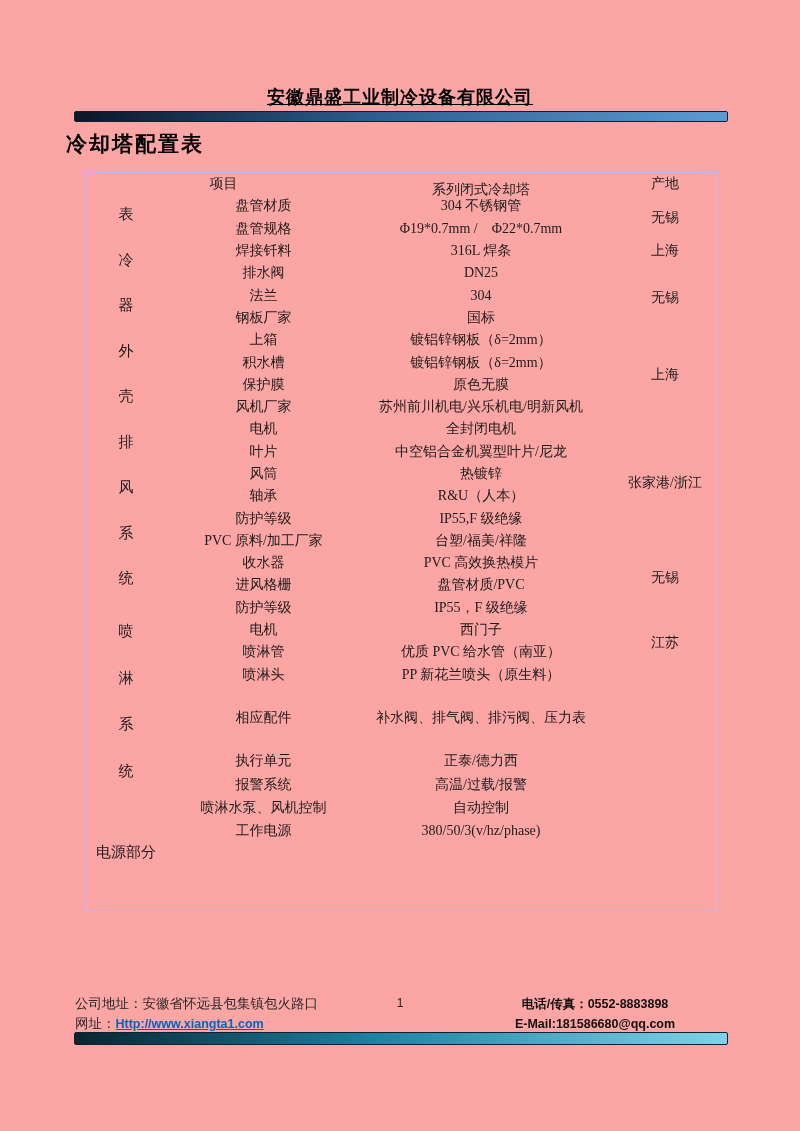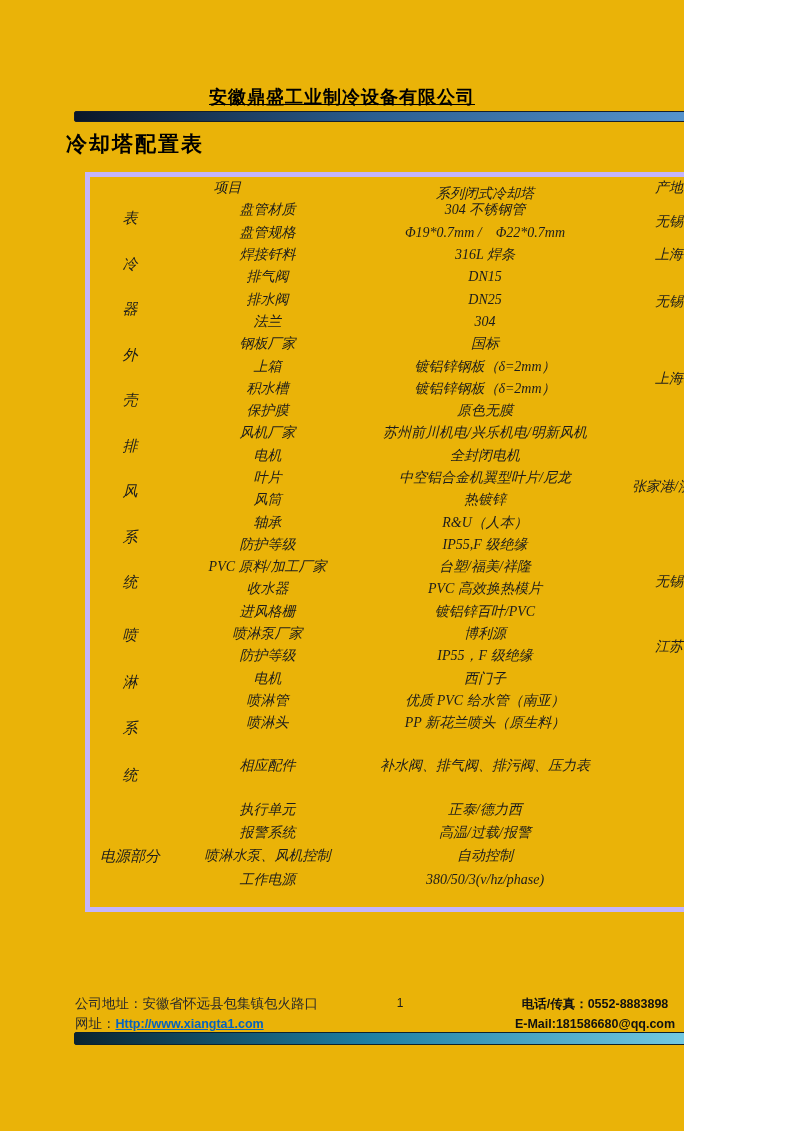--- a/index.html
+++ b/index.html
@@ -1,35 +1,35 @@
 <!DOCTYPE html>
 <html><head>
 <meta charset="utf-8">
 <style>
   html,body { margin:0; padding:0; background:#ffffff; }
   .page {
-    position:relative; width:684px; height:1131px; background:#eab308;
+    position:relative; width:800px; height:1131px; background:#fca5a5;
     font-family:"Liberation Serif","DejaVu Serif",serif; color:#1c1c1c; overflow:hidden;
   }
   .company-title {
     position:absolute; top:85px; left:0; width:100%; text-align:center;
     font-size:18px; font-weight:bold; color:#000; text-decoration:underline;
     letter-spacing:1px;
   }
   .top-bar {
     position:absolute; left:74px; top:111px; width:652px; height:9px;
     border:1.5px solid #141e2c; border-radius:2px; box-sizing:content-box;
   }
   .doc-title {
     position:absolute; left:66px; top:130px; margin:0;
     font-size:21px; font-weight:bold; color:#000; letter-spacing:2px;
   }
   .config-table {
     position:absolute; left:85px; top:172px; width:632px; height:740px;
-    border:5px solid #c4b5fd; box-sizing:border-box; font-size:14px;font-style:italic;
+    border:1px solid #c4b5fd; box-sizing:border-box; font-size:14px;
   }
   .t-row { display:flex; align-items:center; height:22.3px; }
   .t-row.tall { height:64px; }
   .t-row.late { height:23.2px; }
   .cell-h-a { width:275px; text-align:center; }
   .cell-h-b { width:240px; text-align:center;margin-top:12px; }
   .cell-spacer { width:80px; flex:none; }
   .cell-item { width:195px; flex:none; text-align:center; white-space:nowrap; }
   .cell-value { width:240px; flex:none; text-align:center; white-space:nowrap; }
   .cat-char, .cat-label {
@@ -89,25 +89,20 @@
           <div class="cell-item">盘管规格</div>
           <div class="cell-value">Φ19*0.7mm /　Φ22*0.7mm</div>
         </div>
         <div class="t-row">
           <div class="cell-spacer"></div>
           <div class="cell-item">焊接钎料</div>
           <div class="cell-value">316L 焊条</div>
         </div>
         <div class="t-row">
           <div class="cell-spacer"></div>
-          <div class="cell-item">排气阀</div>
-          <div class="cell-value">DN15</div>
-        </div>
-        <div class="t-row">
-          <div class="cell-spacer"></div>
           <div class="cell-item">排水阀</div>
           <div class="cell-value">DN25</div>
         </div>
         <div class="t-row">
           <div class="cell-spacer"></div>
           <div class="cell-item">法兰</div>
           <div class="cell-value">304</div>
         </div>
         <div class="t-row">
           <div class="cell-spacer"></div>
@@ -165,26 +160,21 @@
           <div class="cell-value">台塑/福美/祥隆</div>
         </div>
         <div class="t-row">
           <div class="cell-spacer"></div>
           <div class="cell-item">收水器</div>
           <div class="cell-value">PVC 高效换热模片</div>
         </div>
         <div class="t-row">
           <div class="cell-spacer"></div>
           <div class="cell-item">进风格栅</div>
-          <div class="cell-value">镀铝锌百叶/PVC</div>
-        </div>
-        <div class="t-row">
-          <div class="cell-spacer"></div>
-          <div class="cell-item">喷淋泵厂家</div>
-          <div class="cell-value">博利源</div>
+          <div class="cell-value">盘管材质/PVC</div>
         </div>
         <div class="t-row">
           <div class="cell-spacer"></div>
           <div class="cell-item">防护等级</div>
           <div class="cell-value">IP55，F 级绝缘</div>
         </div>
         <div class="t-row">
           <div class="cell-spacer"></div>
           <div class="cell-item">电机</div>
           <div class="cell-value">西门子</div>

